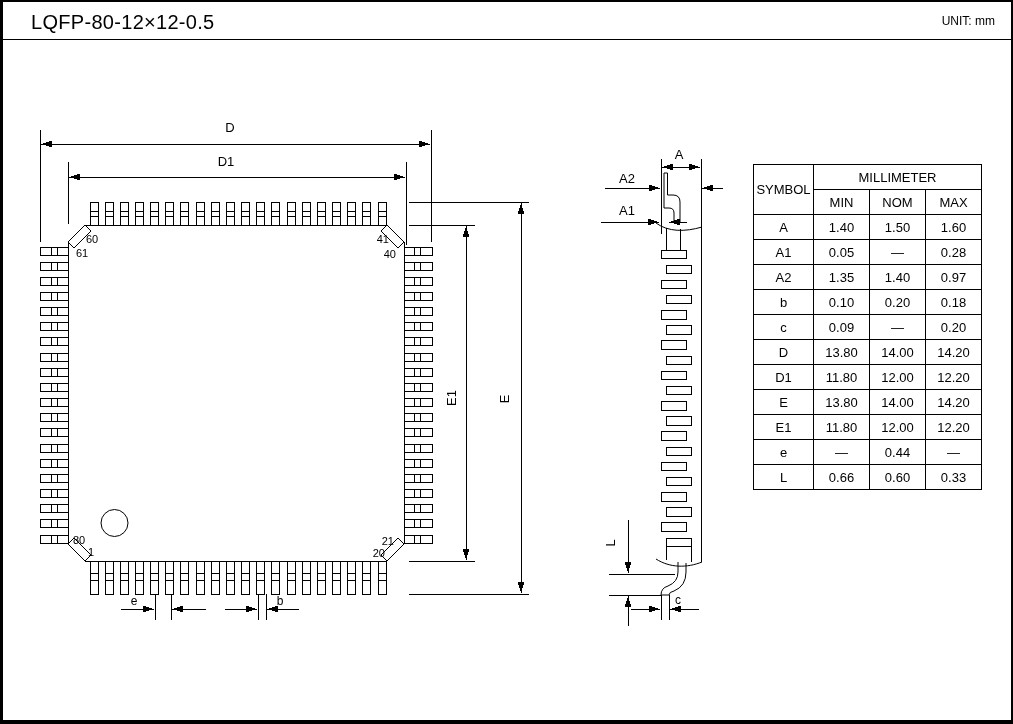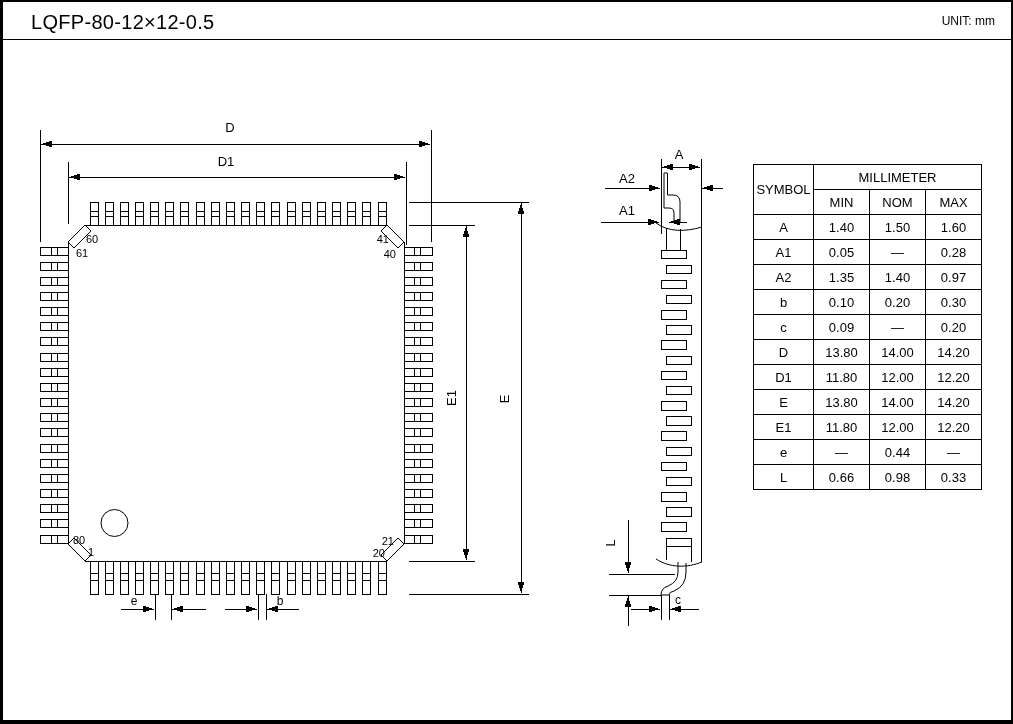--- a/index.html
+++ b/index.html
@@ -461,21 +461,21 @@
         <tr>
           <td>A2</td>
           <td>1.35</td>
           <td>1.40</td>
           <td>0.97</td>
         </tr>
         <tr>
           <td>b</td>
           <td>0.10</td>
           <td>0.20</td>
-          <td>0.30</td>
+          <td>0.18</td>
         </tr>
         <tr>
           <td>c</td>
           <td>0.09</td>
           <td>—</td>
           <td>0.20</td>
         </tr>
         <tr>
           <td>D</td>
           <td>13.80</td>
@@ -502,18 +502,18 @@
         </tr>
         <tr>
           <td>e</td>
           <td>—</td>
           <td>0.44</td>
           <td>—</td>
         </tr>
         <tr>
           <td>L</td>
           <td>0.66</td>
-          <td>0.98</td>
+          <td>0.60</td>
           <td>0.33</td>
         </tr>
       </tbody>
   </table>
 </div>
 
 </body></html>

